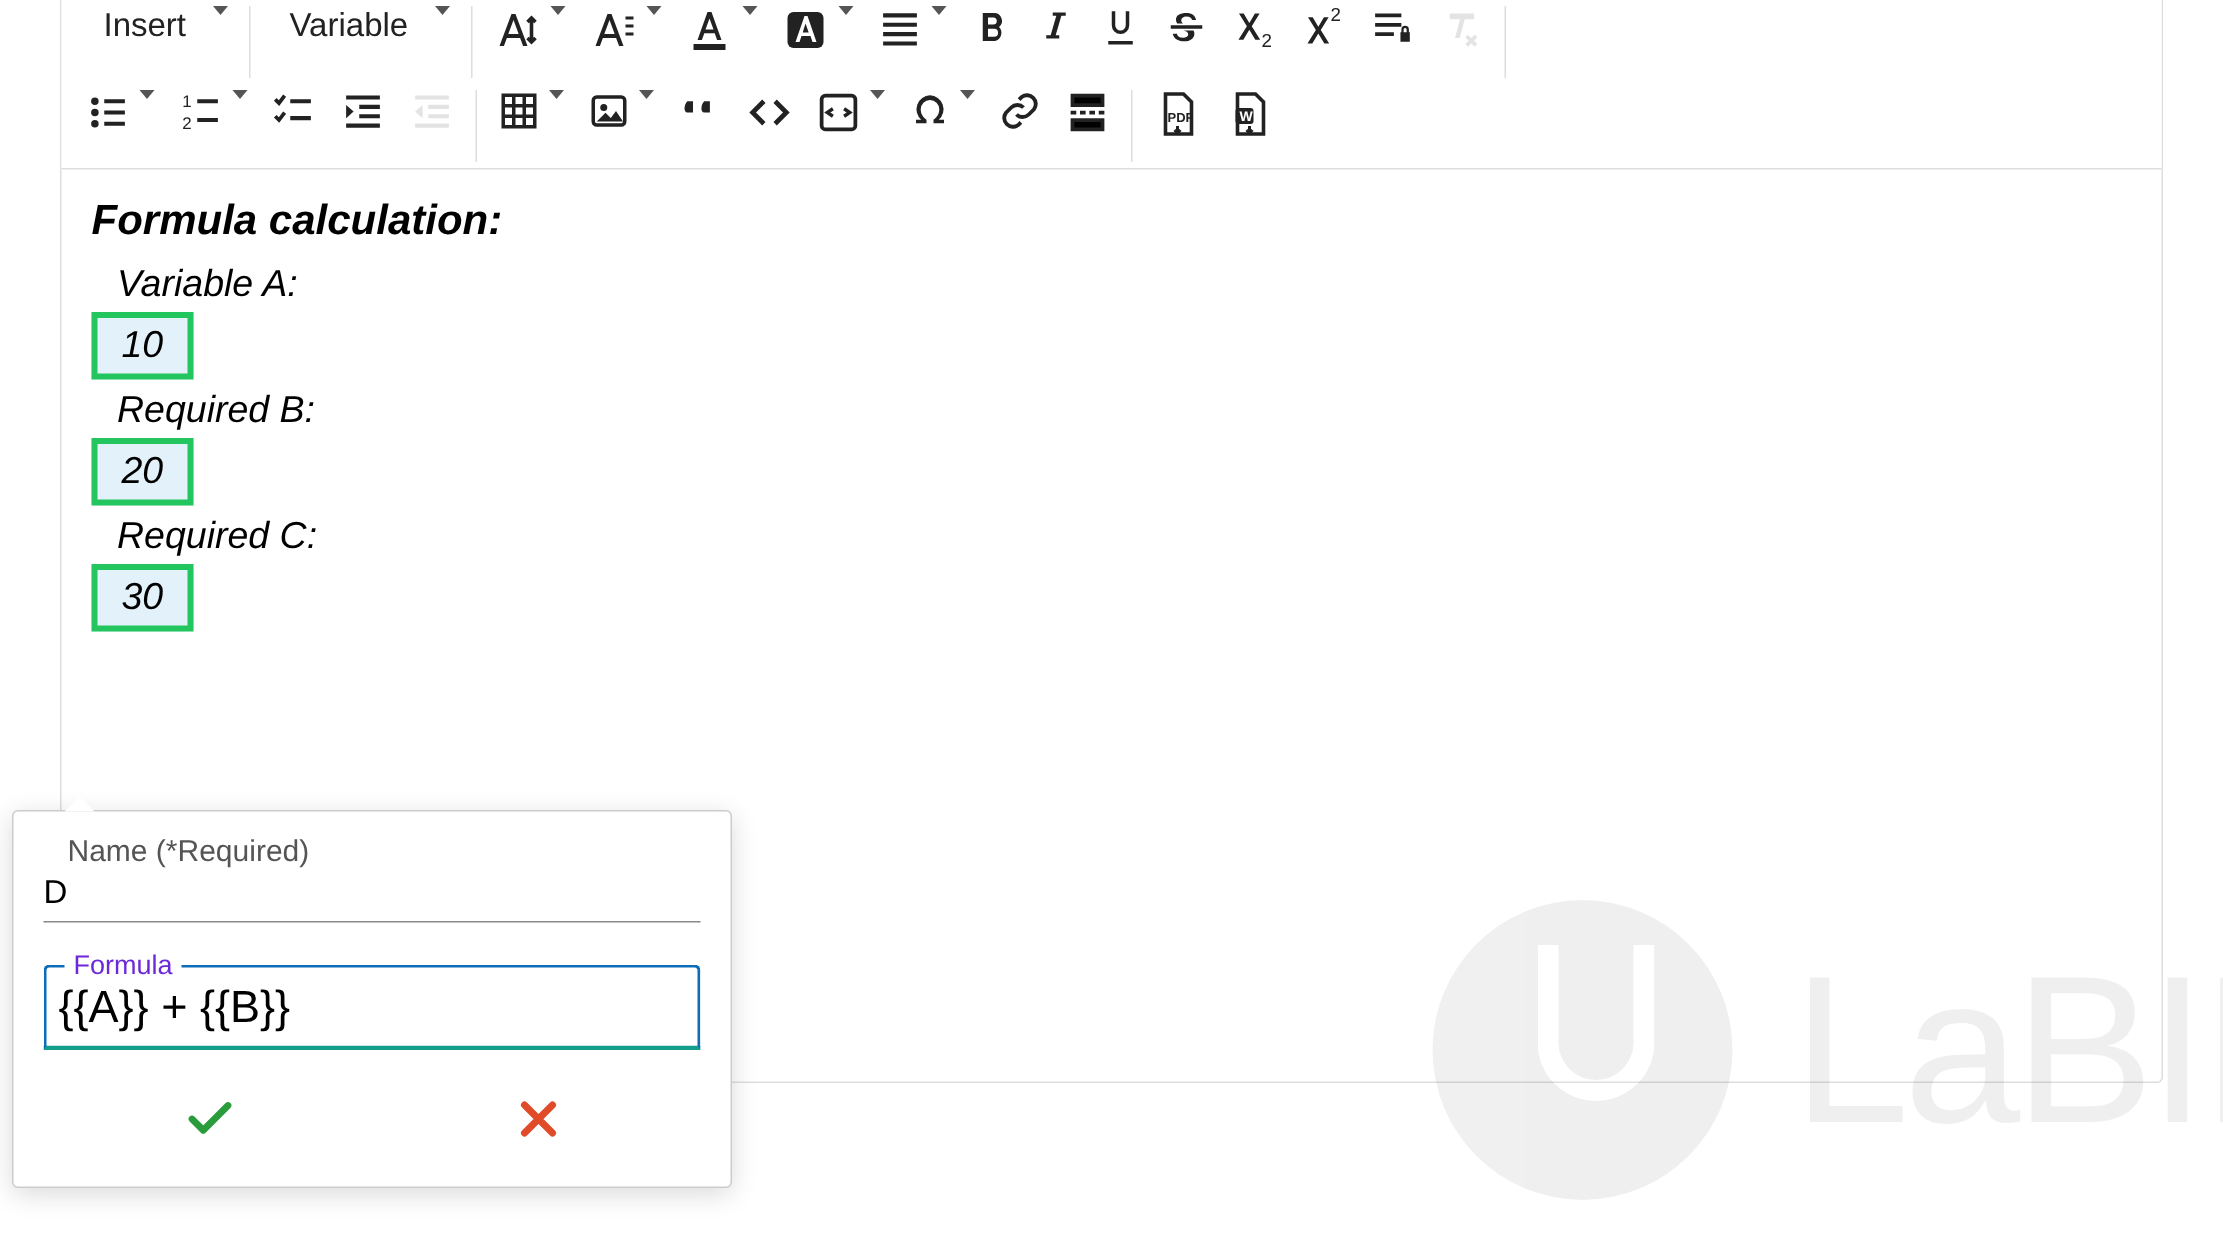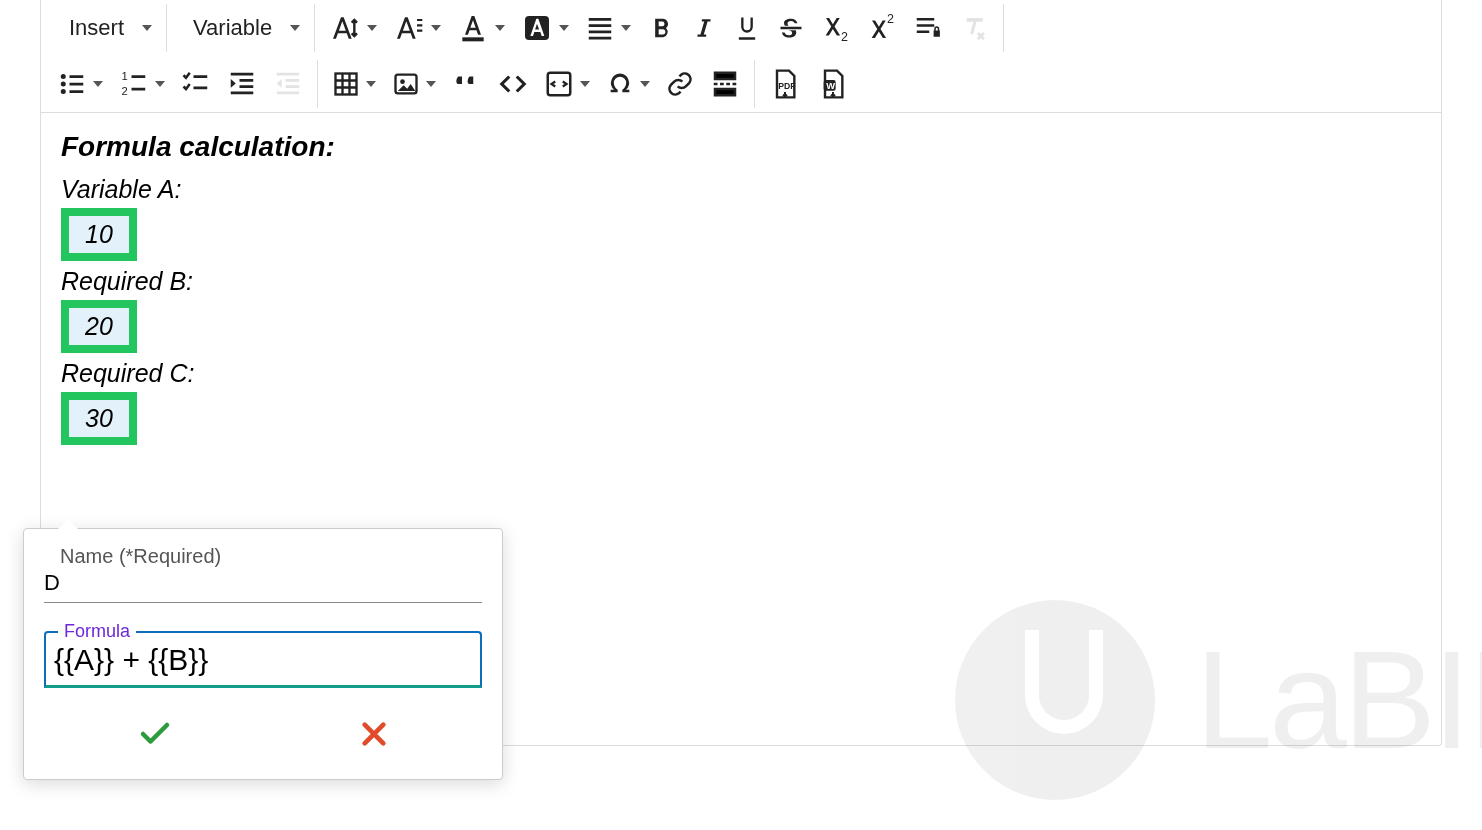--- a/index.html
+++ b/index.html
@@ -25,21 +25,20 @@
   background: #fff;
 }
 .toolbar-row {
   display: flex;
   align-items: center;
   padding: 4px 8px;
   flex-wrap: nowrap;
 }
 .tb-btn {
   display: inline-flex;
-  align-items: center;
   justify-content: center;
   min-width: 40px;
   height: 48px;
   padding: 0 8px;
   background: transparent;
   border: none;
   cursor: pointer;
   color: #222;
   position: relative;
 }
@@ -74,42 +73,42 @@
   font-style: italic;
 }
 .content h2 {
   font-size: 28px;
   font-weight: 700;
   margin-bottom: 12px;
 }
 .line {
   font-size: 25px;
   margin-top: 6px;
+  margin-left: 17px;
 }
 .varbox {
   display: inline-block;
-  border: 8px solid #22c55e;
+  border: 4px solid #22c55e;
   background: #e3f1fa;
   padding: 4px 16px;
   font-size: 25px;
   margin-top: 4px;
 }
 
 
 .popup {
   position: absolute;
   left: 8px;
-  top: 528px;
+  top: 540px;
   width: 480px;
   background: #fff;
   border: 1px solid #ccc;
   border-radius: 4px;
   box-shadow: 0 4px 18px rgba(0,0,0,0.15);
   padding: 16px 20px 20px 20px;
-  margin-left: 15px;
 }
 .popup::before {
   content: "";
   position: absolute;
   top: -10px;
   left: 34px;
   width: 0; height: 0;
   border-left: 10px solid transparent;
   border-right: 10px solid transparent;
   border-bottom: 10px solid #fff;

